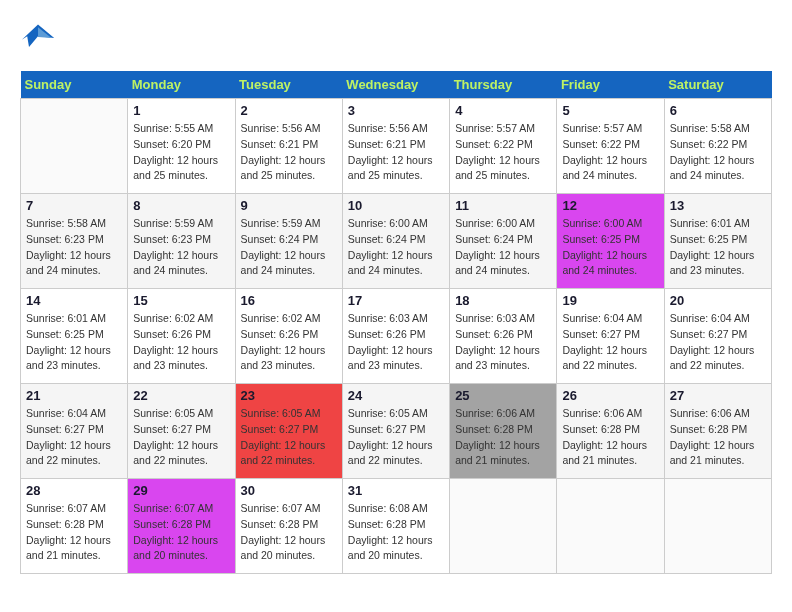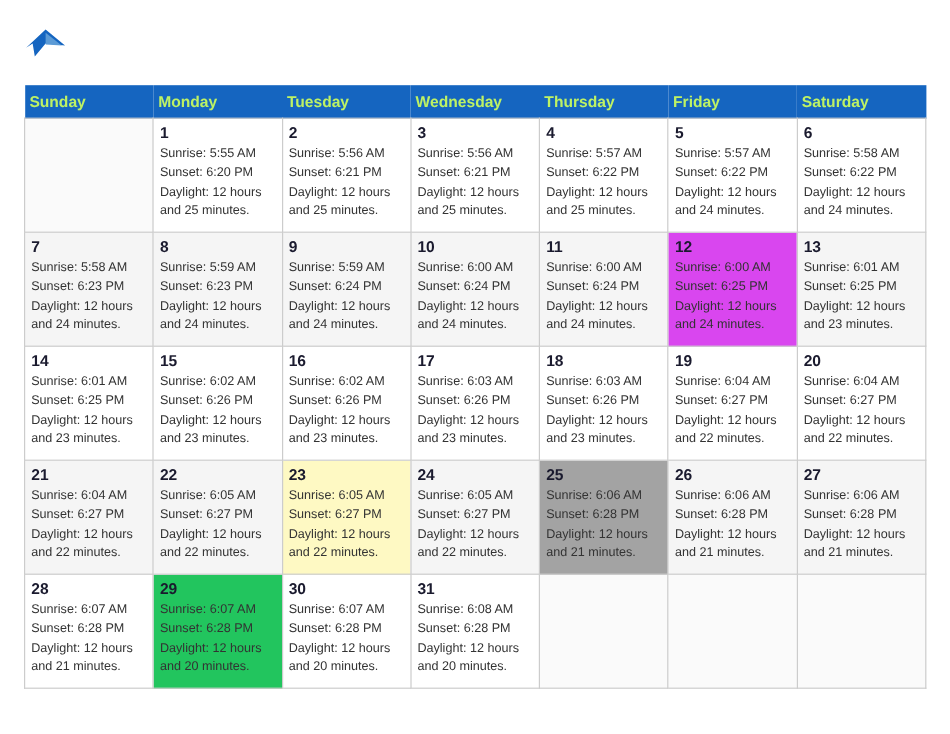--- a/index.html
+++ b/index.html
@@ -211,21 +211,21 @@
       </tr>
       <tr class="week-row">
         <td style="background: rgb(245, 245, 245);">
           <span class="day-number">21</span>
           <div class="day-info">Sunrise: 6:04 AM<br>Sunset: 6:27 PM<br>Daylight: 12 hours<br>and 22 minutes.</div>
         </td>
         <td style="background: rgb(245, 245, 245);">
           <span class="day-number">22</span>
           <div class="day-info">Sunrise: 6:05 AM<br>Sunset: 6:27 PM<br>Daylight: 12 hours<br>and 22 minutes.</div>
         </td>
-        <td style="background: #fef9c3; margin-left: 11px;">
+        <td style="background: #ef4444; margin-left: 11px;">
           <span class="day-number">23</span>
           <div class="day-info">Sunrise: 6:05 AM<br>Sunset: 6:27 PM<br>Daylight: 12 hours<br>and 22 minutes.</div>
         </td>
         <td style="background: rgb(245, 245, 245);">
           <span class="day-number">24</span>
           <div class="day-info">Sunrise: 6:05 AM<br>Sunset: 6:27 PM<br>Daylight: 12 hours<br>and 22 minutes.</div>
         </td>
         <td style="background: #a3a3a3;">
           <span class="day-number">25</span>
           <div class="day-info">Sunrise: 6:06 AM<br>Sunset: 6:28 PM<br>Daylight: 12 hours<br>and 21 minutes.</div>
@@ -237,21 +237,21 @@
         <td style="background: rgb(245, 245, 245);">
           <span class="day-number">27</span>
           <div class="day-info">Sunrise: 6:06 AM<br>Sunset: 6:28 PM<br>Daylight: 12 hours<br>and 21 minutes.</div>
         </td>
       </tr>
       <tr class="week-row">
         <td style="background: rgb(255, 255, 255); margin-top: 24px;">
           <span class="day-number">28</span>
           <div class="day-info">Sunrise: 6:07 AM<br>Sunset: 6:28 PM<br>Daylight: 12 hours<br>and 21 minutes.</div>
         </td>
-        <td style="background: #22c55e;">
+        <td style="background: #d946ef;">
           <span class="day-number">29</span>
           <div class="day-info">Sunrise: 6:07 AM<br>Sunset: 6:28 PM<br>Daylight: 12 hours<br>and 20 minutes.</div>
         </td>
         <td style="background: rgb(255, 255, 255);">
           <span class="day-number">30</span>
           <div class="day-info">Sunrise: 6:07 AM<br>Sunset: 6:28 PM<br>Daylight: 12 hours<br>and 20 minutes.</div>
         </td>
         <td style="background: rgb(255, 255, 255);">
           <span class="day-number">31</span>
           <div class="day-info">Sunrise: 6:08 AM<br>Sunset: 6:28 PM<br>Daylight: 12 hours<br>and 20 minutes.</div>

